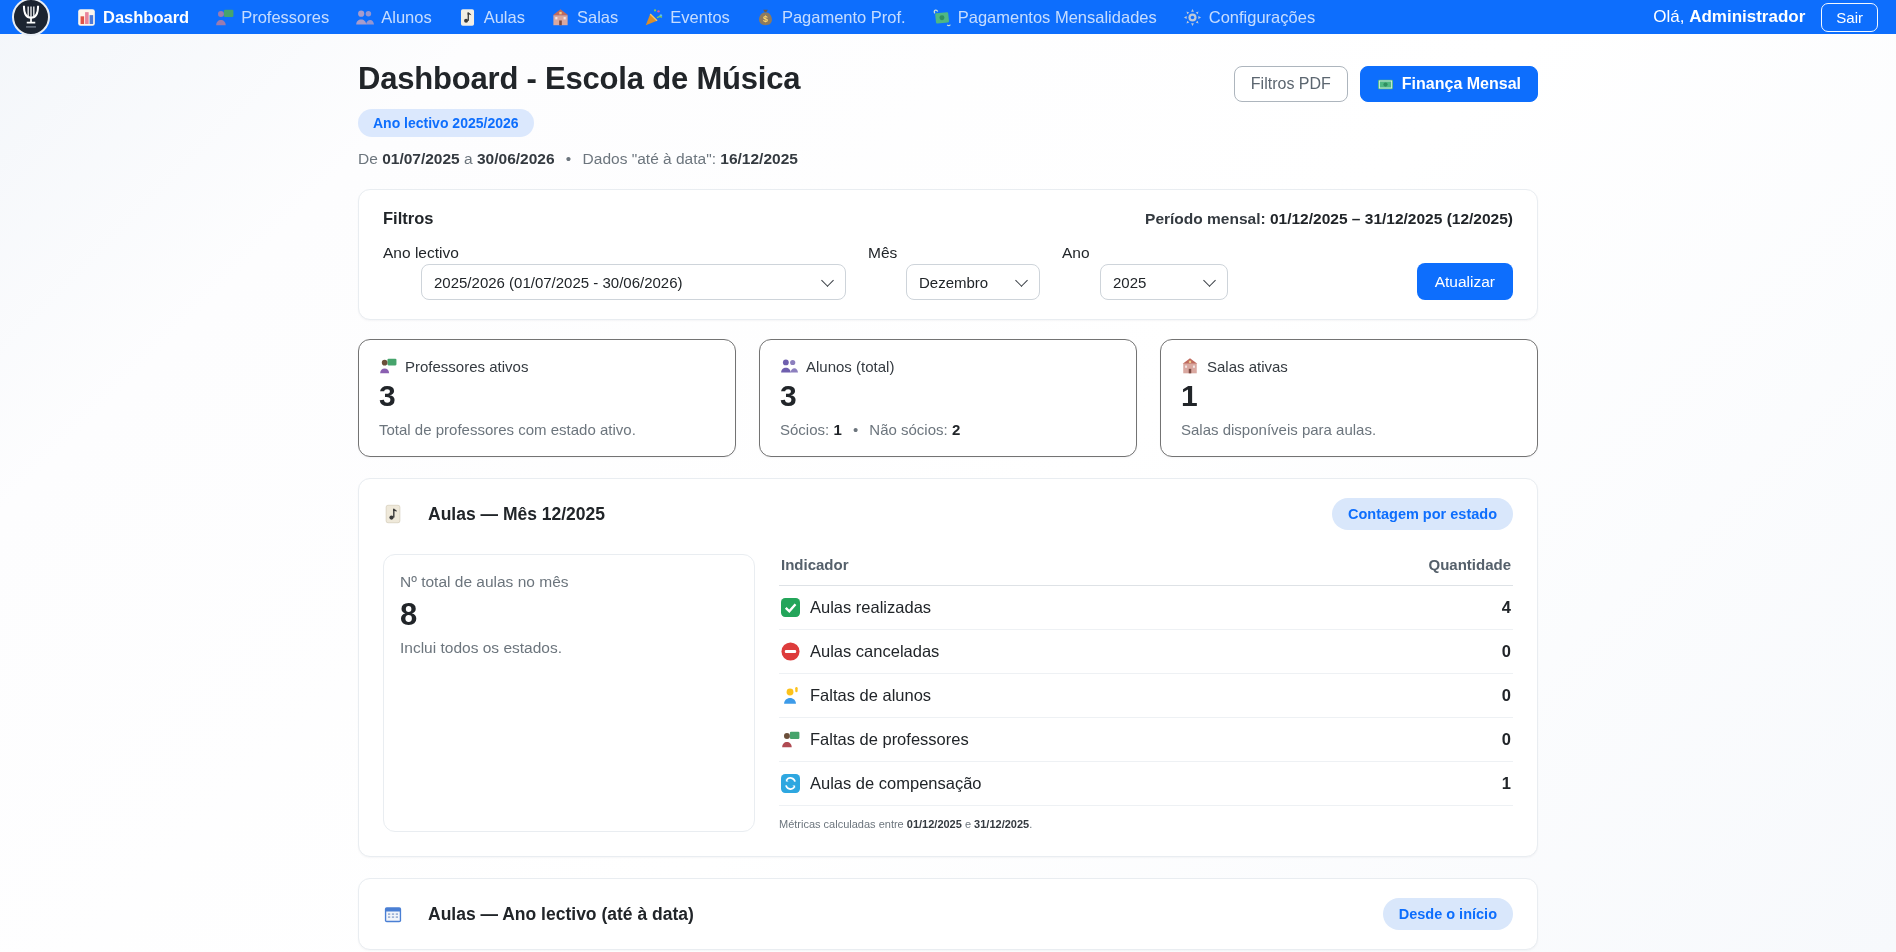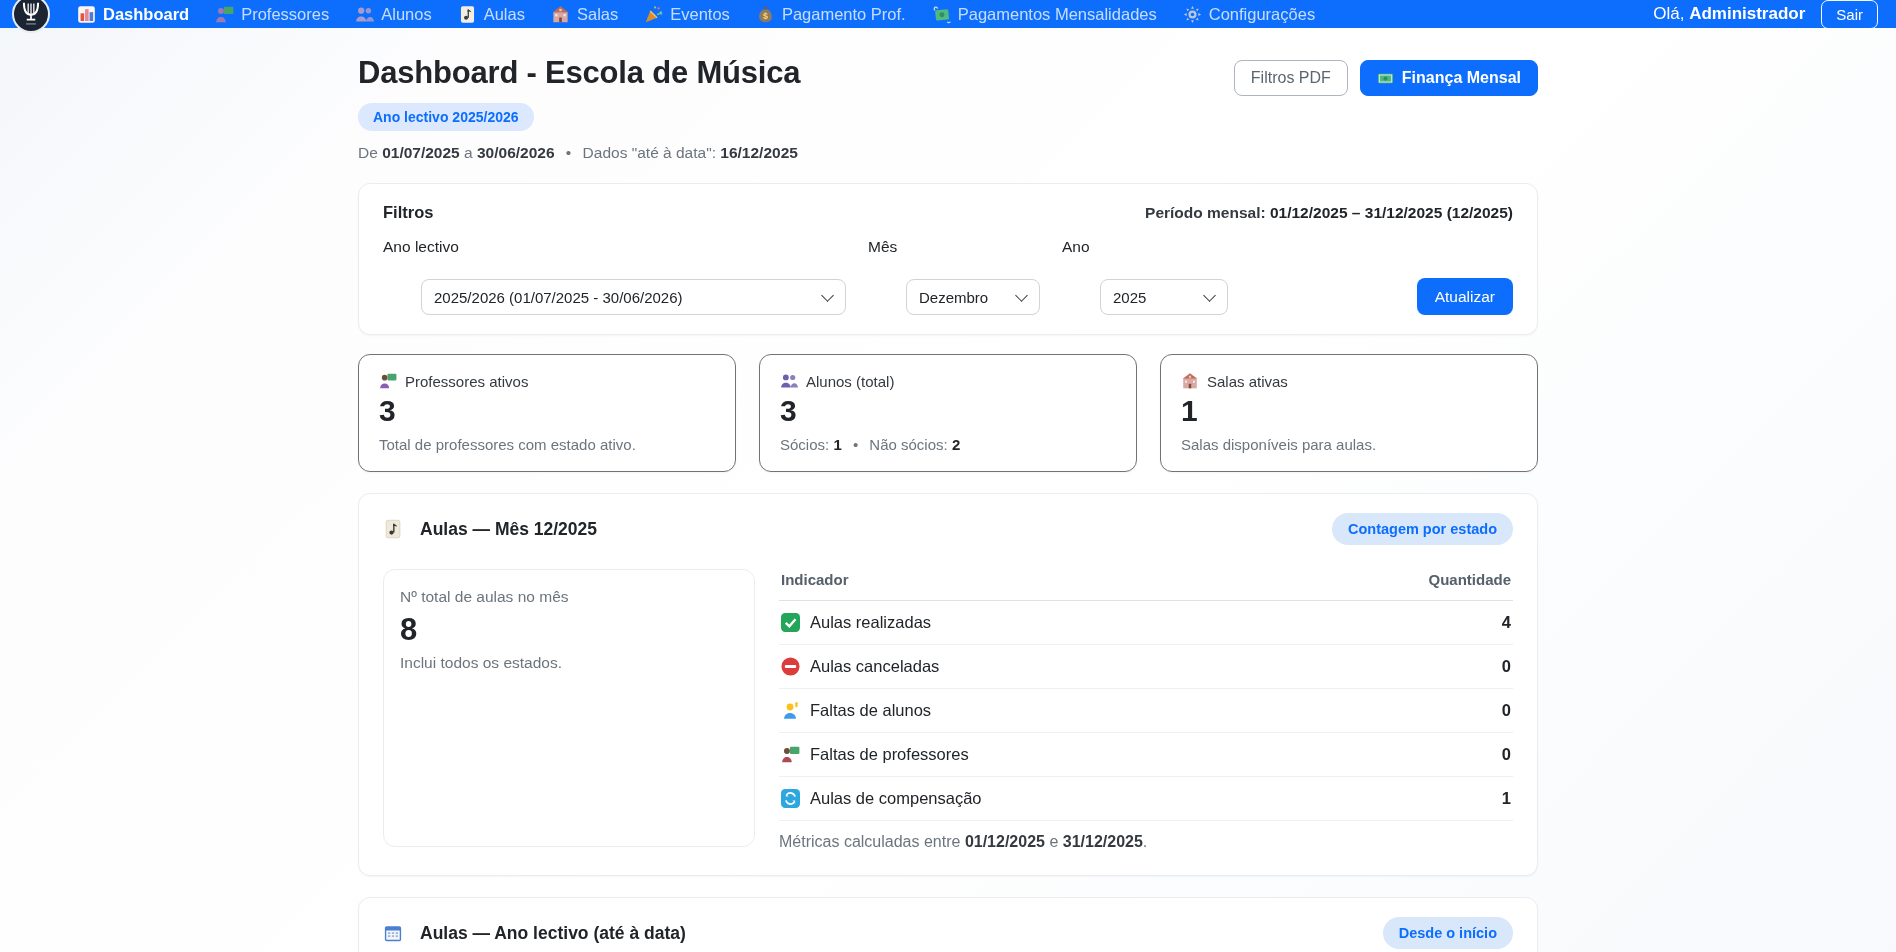--- a/index.html
+++ b/index.html
@@ -4,21 +4,21 @@
 <style>
   * { margin:0; padding:0; box-sizing:border-box; }
   html,body { width:1896px; height:952px; overflow:hidden; }
   body {
     font-family:"Liberation Sans","DejaVu Sans",sans-serif;
     background:linear-gradient(135deg,#f3f6fa 0%,#fdfdfe 18%,#ffffff 55%,#f7f9fc 100%);
     color:#212529;
   }
   
   .navbar {
-    height:28px; background:#0d6efd; display:flex; align-items:center;
+    height:34px; background:#0d6efd; display:flex; align-items:center;
     padding:0 18px 0 12px; color:#fff;
   }
   .brand-logo {
     width:38px; height:38px; border-radius:50%; background:#1c2431;
     border:2px solid #e8edf4; display:flex; align-items:center; justify-content:center;
     margin-right:14px; flex:0 0 auto;
   }
   .nav-items { display:flex; align-items:center; }
   .nav-item {
     display:flex; align-items:center; gap:7px; padding:8px 13px;
@@ -59,21 +59,21 @@
   
   .card {
     background:#fff; border:1px solid #e9edf1; border-radius:12px;
     box-shadow:0 1px 2px rgba(16,24,40,.04); padding:19px 24px; margin-top:21px;
   }
   .filters-head { display:flex; justify-content:space-between; align-items:center; }
   .filters-title { font-size:16.5px; font-weight:700; }
   .period-text { font-size:15.5px; color:#343a40; font-weight:600;margin-left:32px; }
   .period-text .b { font-weight:700; color:#212529; }
   .filters-row { display:flex; align-items:flex-end; gap:22px; margin-top:16px; }
-  .field { display:flex; flex-direction:column; gap:23px; }
+  .field { display:flex; flex-direction:column; gap:2px; }
   .field label { font-size:15.5px; color:#212529; }
   .select-wrap { position:relative;padding-left:38px; }
   .select-wrap select {
     appearance:none; -webkit-appearance:none; width:100%; height:36px;
     border:1px solid #ced4da; border-radius:8px; background:#fff; color:#212529;
     font-size:15px; padding:0 34px 0 12px; font-family:inherit; cursor:pointer;
   }
   .select-wrap::after {
     content:""; position:absolute; right:14px; top:12px; width:8px; height:8px;
     border-right:1.6px solid #343a40; border-bottom:1.6px solid #343a40;
@@ -92,21 +92,21 @@
     box-shadow:0 1px 2px rgba(16,24,40,.04); padding:17px 20px; height:118px;
   }
   .stat-label { display:flex; align-items:center; gap:8px; font-size:15px; color:#343a40; }
   .stat-icon { width:18px; height:18px; display:inline-flex; }
   .stat-icon svg { width:100%; height:100%; }
   .stat-value { font-size:30px; font-weight:800; margin-top:3px; line-height:1.2; }
   .stat-caption { font-size:15px; color:#6c757d; margin-top:7px; }
   .stat-caption .b { color:#212529; font-weight:700; }
   
   .section-head { display:flex; justify-content:space-between; align-items:center; }
-  .section-title { display:flex; align-items:center; gap:17px; font-size:17.5px; font-weight:700; }
+  .section-title { display:flex; align-items:center; gap:25px; font-size:17.5px; font-weight:700; }
   .section-title .s-icon { width:20px; height:20px; display:inline-flex; }
   .s-icon svg { width:100%; height:100%; }
   .pill-badge {
     background:#d9e7fb; color:#0d6efd; font-size:14.5px; font-weight:600;
     padding:8px 16px; border-radius:999px; cursor:pointer; border:none; font-family:inherit;
   }
   .section-body { display:flex; gap:24px; margin-top:24px; align-items:flex-start; }
   .total-card {
     width:372px; flex:0 0 auto; border:1px solid #e9edf1; border-radius:12px;
     padding:18px 16px; min-height:278px;
@@ -120,21 +120,21 @@
     color:#55606b; padding:2px 2px 12px 2px; border-bottom:1px solid #dee2e6;
   }
   .t-row {
     display:flex; justify-content:space-between; align-items:center;
     padding:12px 2px; border-bottom:1px solid #eef1f4; height:44px;
   }
   .t-label { display:flex; align-items:center; gap:10px; font-size:16.5px; color:#212529; }
   .row-icon { width:19px; height:19px; display:inline-flex; }
   .row-icon svg { width:100%; height:100%; }
   .t-value { font-size:16.5px; font-weight:700; }
-  .t-footer { font-size:16px; color:#6c757d; margin-top:12px; }
+  .t-footer { font-size:11px; color:#6c757d; margin-top:12px; }
   .t-footer .b { color:#343a40; font-weight:700; }
 </style>
 </head>
 <body>
 
 <nav class="navbar">
   <div class="brand-logo">
     <svg viewBox="0 0 24 24">
       <path d="M7 4c0 5 1 8.5 5 8.5s5-3.5 5-8.5" stroke="#fff" stroke-width="1.4" fill="none"></path>
       <path d="M10 4.5v7M12 4.5v8M14 4.5v7" stroke="#fff" stroke-width=".9" fill="none"></path>

